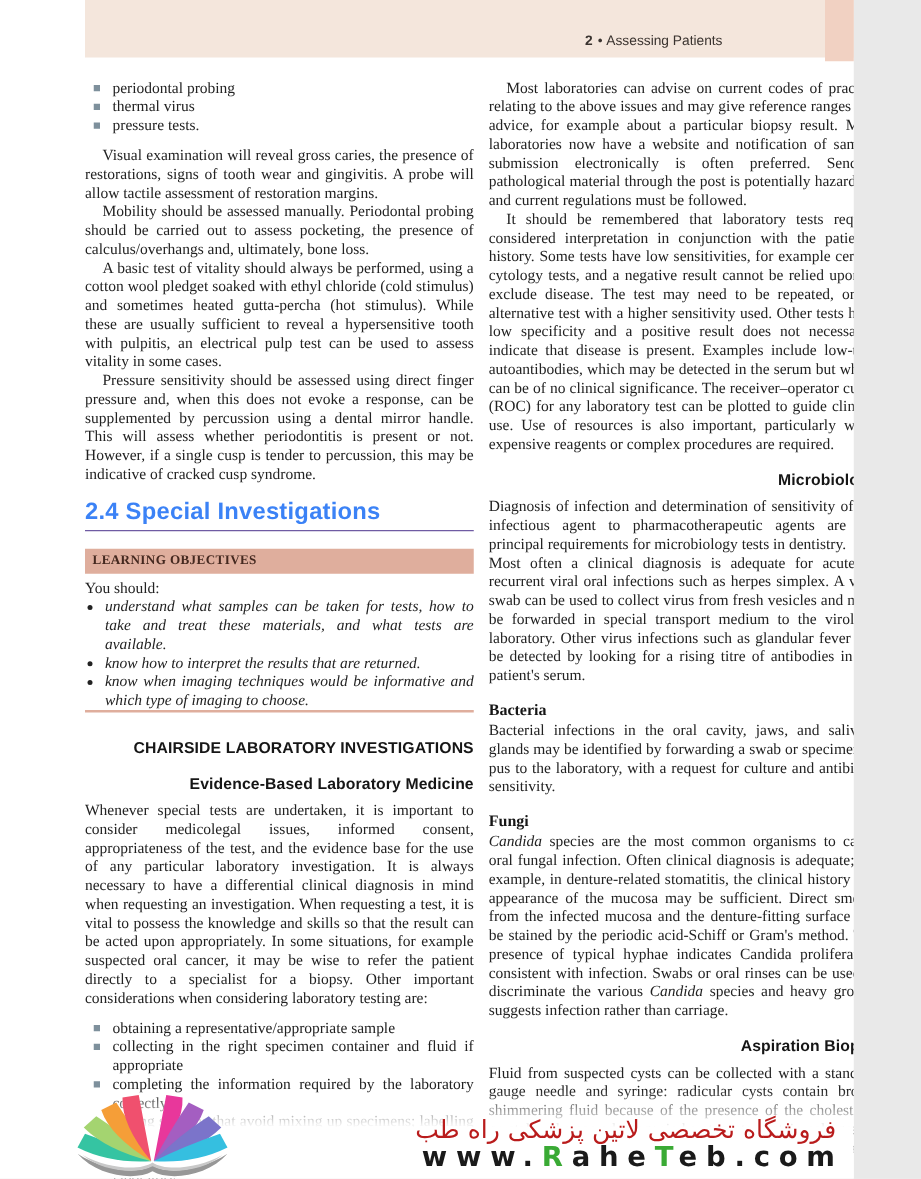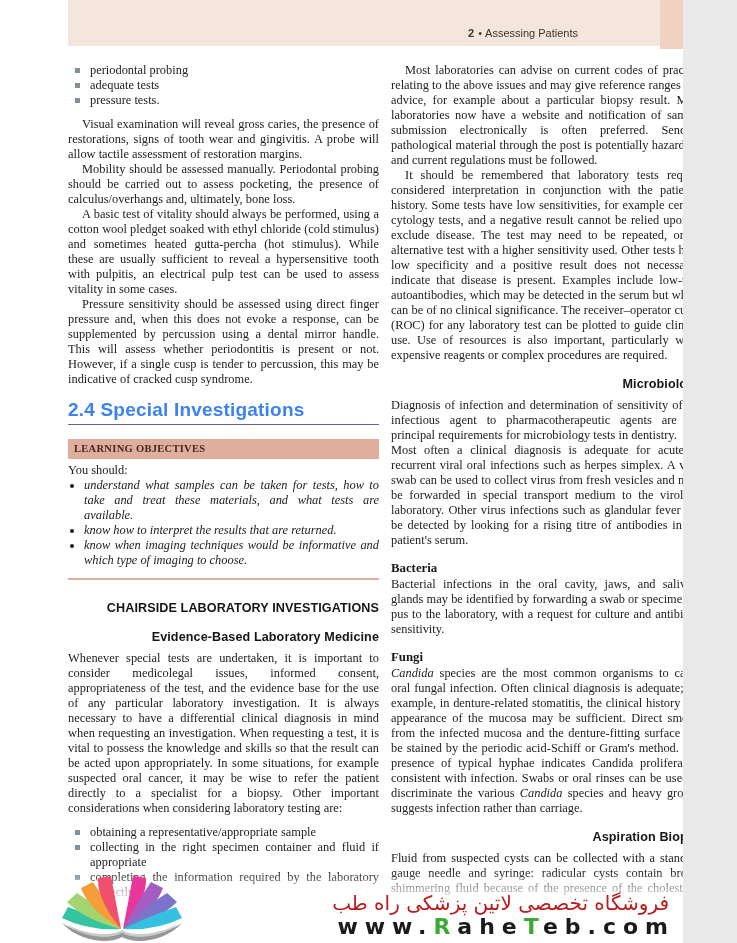--- a/index.html
+++ b/index.html
@@ -21,21 +21,21 @@
   p.ind{text-indent:14px;}
   
   ul.sq{list-style:none;margin:0 0 9px 0;padding:0 0 0 22px;}
   ul.sq li{position:relative;}
   ul.sq li::before{content:"";position:absolute;left:-15px;top:5px;width:5px;height:5px;background:#7e909c;}
   
   .sec-head{margin-top:15px;font-family:"Liberation Sans",sans-serif;font-size:19px;font-weight:bold;
             color:#3b82f6;letter-spacing:0.2px;padding-bottom:7px;border-bottom:1.5px solid #6f5ba3;
             text-align:left;}
   
-  .lo-box{margin-top:14px;border-bottom:2px solid #dfae9d;padding-bottom:10px;}
+  .lo-box{margin-top:14px;border-bottom:2px solid #dfae9d;}
   .lo-bar{background:#dfae9d;padding:2px 6px 3px;font-family:"Liberation Serif",serif;
           font-size:10.5px;font-weight:bold;color:#44281f;letter-spacing:0.3px;}
   .lo-body{padding-top:4px;}
   ul.dot{list-style:disc;margin:0;padding:0 0 0 16px;font-style:italic;}
   
   .h-sans{font-family:"Liberation Sans",sans-serif;font-size:12.6px;font-weight:bold;color:#161616;
           margin-top:21px;margin-bottom:6px;text-align:right;letter-spacing:0.1px;}
   .h-sans.tight{margin-top:14px;}
   .h-serif{font-family:"Liberation Serif",serif;font-size:12.8px;font-weight:bold;color:#161616;
            margin-top:13px;margin-bottom:1px;text-align:left;}
@@ -58,21 +58,21 @@
 <div id="page">
 
   <div class="hdr-band"></div>
   <div class="hdr-pagebox"></div>
   <div class="hdr-text"><b>2</b><span>•</span>&nbsp;<span>Assessing Patients</span></div>
   <div class="hdr-num">15</div>
 
   <div class="col" id="col-left">
     <ul class="sq">
       <li>periodontal probing</li>
-      <li>adequate tests</li>
+      <li>thermal virus</li>
       <li>pressure tests.</li>
     </ul>
     <p class="ind">Visual examination will reveal gross caries, the presence of restorations, signs of tooth wear and gingivitis. A probe will allow tactile assessment of restoration margins.</p>
     <p class="ind">Mobility should be assessed manually. Periodontal probing should be carried out to assess pocketing, the presence of calculus/overhangs and, ultimately, bone loss.</p>
     <p class="ind">A basic test of vitality should always be performed, using a cotton wool pledget soaked with ethyl chloride (cold stimulus) and sometimes heated gutta-percha (hot stimulus). While these are usually sufficient to reveal a hypersensitive tooth with pulpitis, an electrical pulp test can be used to assess vitality in some cases.</p>
     <p class="ind">Pressure sensitivity should be assessed using direct finger pressure and, when this does not evoke a response, can be supplemented by percussion using a dental mirror handle. This will assess whether periodontitis is present or not. However, if a single cusp is tender to percussion, this may be indicative of cracked cusp syndrome.</p>
 
     <div class="sec-head">2.4 Special Investigations</div>
 
     <div class="lo-box">

